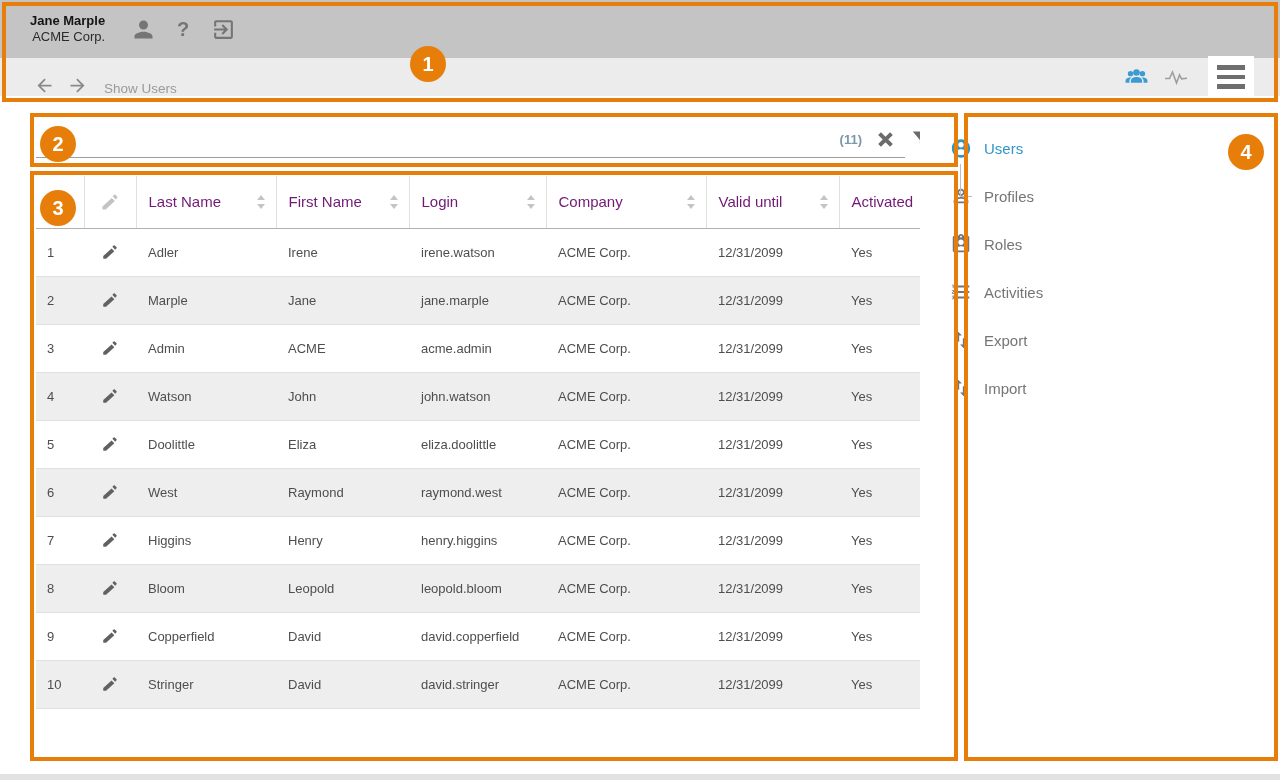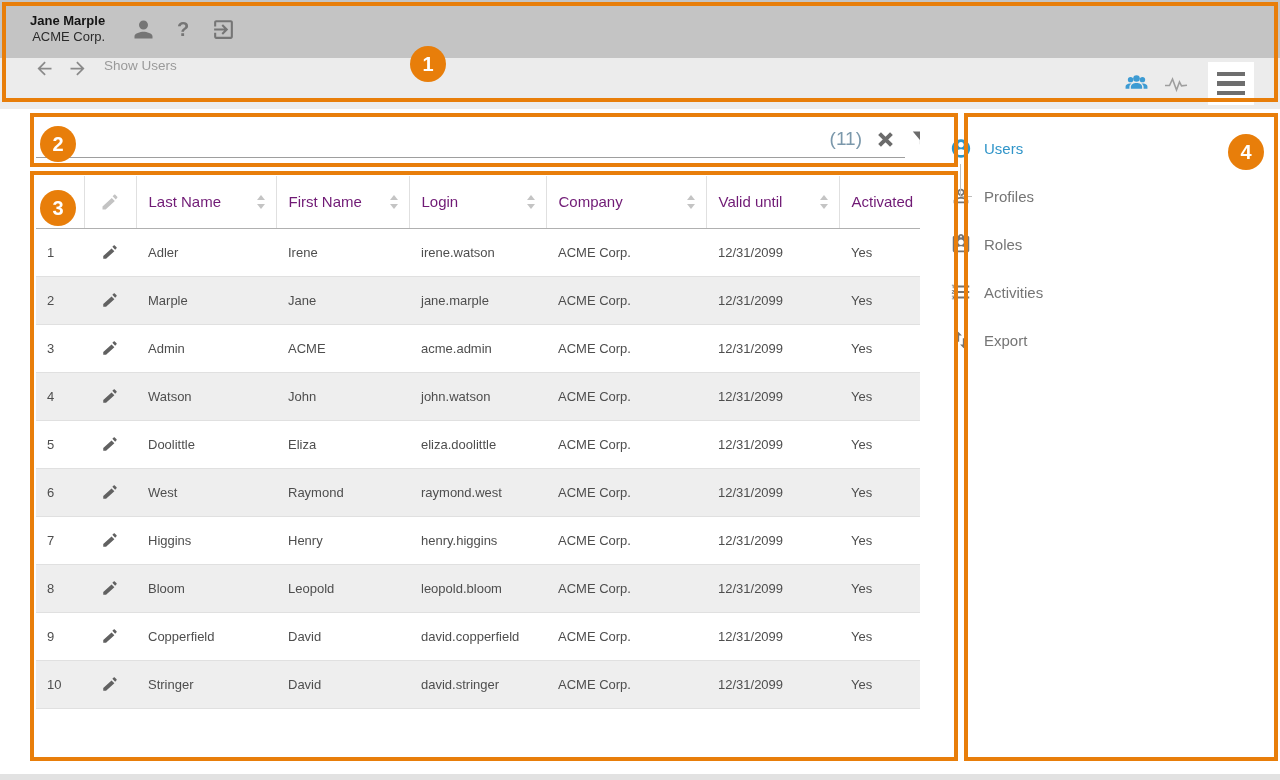--- a/index.html
+++ b/index.html
@@ -15,39 +15,39 @@
   .logo-sep { width:2px; height:26px; background:#7a7a7a; margin:0 9px 0 11px; }
   .product { font-size:26px; font-weight:400; color:#d24848; letter-spacing:3px; }
   .topbar-right { display:flex; align-items:center; }
   .user-info { text-align:right; line-height:16px; margin-right:18px; }
   .user-name { font-size:13px; font-weight:700; color:#141414; }
   .user-company { font-size:13px; color:#2b2b2b; }
   .tb-icon { color:#757575; display:flex; align-items:center; justify-content:center; width:40px; }
   .help-glyph { font-size:20px; font-weight:700; color:#757575; text-align:center; width:40px; }
 
   
-  .bar2 { position:absolute; left:0; top:58px; width:1280px; height:51px; background:#ececec;
-          display:flex; align-items:flex-start; }
+  .bar2 { position:absolute; left:0; top:58px; width:1280px; height:38px; background:#ececec;
+          display:flex; align-items:flex-end; }
   .nav-arrow { color:#8a8a8a; margin-left:12px; display:flex; align-items:center; }
   .nav-arrow:first-child { margin-left:34px; }
   .page-title { font-size:13.5px; color:#9a9a9a; margin-left:16px; }
   .nav-right { margin-left:auto; display:flex; align-items:center; height:100%; }
   .nav-ico { display:flex; align-items:center; justify-content:center; width:40px; }
   .ico-people { color:#3d9bd3; }
   .ico-pulse { color:#9e9e9e; margin-right:12px; }
   .burger-box { width:46px; height:43px; background:#fff; display:flex; flex-direction:column;
                 align-items:center; justify-content:center; gap:5px; margin-right:26px; }
   .burger-box i { display:block; width:28px; height:4.5px; background:#6e6e6e; }
 
   
   .filter-group { position:absolute; left:36px; top:121px; width:869px; height:37px;
                   border-bottom:1px solid #9e9e9e; display:flex; align-items:center; }
   .filter-input { flex:1; border:none; outline:none; background:transparent; font-size:14px;
                   font-family:"Liberation Sans",sans-serif; color:#444; height:30px; }
-  .result-count { font-size:19px; color:#7b98ab; margin-right:14px; white-space:nowrap; }
+  .result-count { font-size:13px; color:#7b98ab; margin-right:14px; white-space:nowrap;font-weight:bold; }
   .clear-ico { color:#6b6b6b; display:flex; align-items:center; margin-right:10px; cursor:pointer; }
   .funnel-ico { position:absolute; left:910px; top:127px; color:#6b6b6b; cursor:pointer; }
 
   
   .table-wrap { position:absolute; left:36px; top:176px; width:916px; }
   table { border-collapse:collapse; table-layout:fixed; width:916px; }
   thead th { height:52px; border-bottom:1px solid #b0b0b0; border-right:1px solid #e0e0e0;
              font-weight:400; font-size:15px; color:#701a75; text-align:left; vertical-align:middle; }
   thead th:last-child { border-right:none; }
   .th-inner { display:flex; align-items:center; justify-content:space-between; padding:0 10px 0 12px; }
@@ -454,20 +454,28 @@
       <span class="s-label">Activities</span>
     </div>
     <div class="side-item">
       <span class="s-icon">
         <svg width="22" height="22" viewBox="0 0 24 24" fill="currentColor">
             <path d="M9 3L5 6.99h3V14h2V6.99h3L9 3zm7 14.01V10h-2v7.01h-3L15 21l4-3.99h-3z"></path>
           </svg>
       </span>
       <span class="s-label">Export</span>
     </div>
+    <div class="side-item">
+      <span class="s-icon">
+        <svg width="22" height="22" viewBox="0 0 24 24" fill="currentColor">
+            <path d="M9 3L5 6.99h3V14h2V6.99h3L9 3zm7 14.01V10h-2v7.01h-3L15 21l4-3.99h-3z"></path>
+          </svg>
+      </span>
+      <span class="s-label">Import</span>
+    </div>
   </aside>
 
   <div class="bottom-strip"></div>
 
   <div class="anno anno1">
     <span class="badge">1</span>
   </div>
   <div class="anno anno2">
     <span class="badge">2</span>
   </div>

